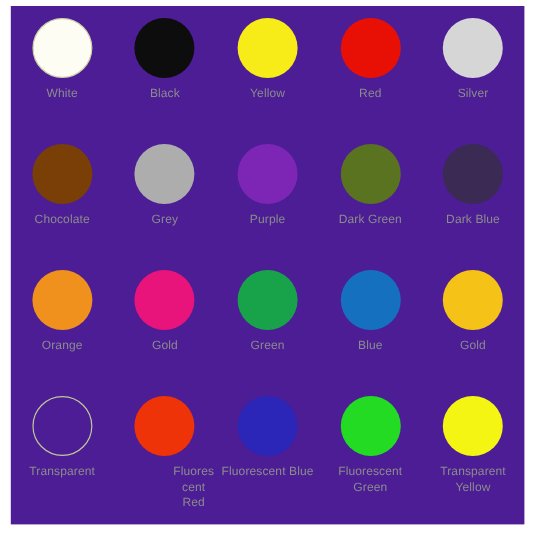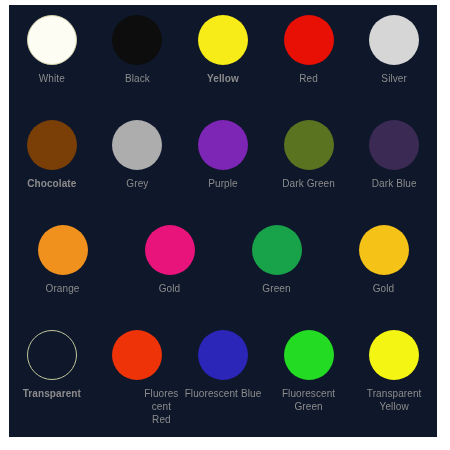--- a/index.html
+++ b/index.html
@@ -57,47 +57,47 @@
     color: #8c8c8c;
     text-align: center;
     letter-spacing: 0.1px;
     max-width: 84px;
     word-wrap: break-word;
   }
 </style>
 </head>
 <body style="background: rgb(255, 255, 255);">
 
-<div id="swatch-board" style="background: #0f172a;">
+<div id="swatch-board" style="background: #4c1d95;">
     <div class="swatch-row">
       <div class="swatch-cell">
         <div class="swatch-dot" style="background: rgb(253, 253, 243); border: 1px solid rgb(207, 207, 168);"></div>
         <div class="swatch-label" style="color: rgb(140, 140, 140);">White</div>
       </div>
       <div class="swatch-cell">
         <div class="swatch-dot" style="background: rgb(13, 13, 13); border: 0px solid rgb(13, 13, 13);"></div>
         <div class="swatch-label" style="color: rgb(140, 140, 140);">Black</div>
       </div>
       <div class="swatch-cell">
         <div class="swatch-dot" style="background: rgb(247, 235, 24); border: 0px solid rgb(247, 235, 24);"></div>
-        <div class="swatch-label" style="color: rgb(140, 140, 140); font-weight: bold;">Yellow</div>
+        <div class="swatch-label" style="color: rgb(140, 140, 140);">Yellow</div>
       </div>
       <div class="swatch-cell">
         <div class="swatch-dot" style="background: rgb(232, 16, 5); border: 0px solid rgb(232, 16, 5);"></div>
         <div class="swatch-label" style="color: rgb(140, 140, 140);">Red</div>
       </div>
       <div class="swatch-cell">
         <div class="swatch-dot" style="background: rgb(214, 214, 214); border: 0px solid rgb(214, 214, 214);"></div>
         <div class="swatch-label" style="color: rgb(140, 140, 140);">Silver</div>
       </div>
     </div>
     <div class="swatch-row">
       <div class="swatch-cell">
         <div class="swatch-dot" style="background: rgb(122, 63, 6); border: 0px solid rgb(122, 63, 6);"></div>
-        <div class="swatch-label" style="color: rgb(140, 140, 140); font-weight: bold;">Chocolate</div>
+        <div class="swatch-label" style="color: rgb(140, 140, 140);">Chocolate</div>
       </div>
       <div class="swatch-cell">
         <div class="swatch-dot" style="background: rgb(173, 173, 173); border: 0px solid rgb(173, 173, 173);"></div>
         <div class="swatch-label" style="color: rgb(140, 140, 140);">Grey</div>
       </div>
       <div class="swatch-cell">
         <div class="swatch-dot" style="background: rgb(125, 37, 181); border: 0px solid rgb(125, 37, 181);"></div>
         <div class="swatch-label" style="color: rgb(140, 140, 140);">Purple</div>
       </div>
       <div class="swatch-cell">
@@ -116,28 +116,32 @@
       </div>
       <div class="swatch-cell">
         <div class="swatch-dot" style="background: rgb(232, 20, 123); border: 0px solid rgb(232, 20, 123);"></div>
         <div class="swatch-label" style="color: rgb(140, 140, 140);">Gold</div>
       </div>
       <div class="swatch-cell">
         <div class="swatch-dot" style="background: rgb(24, 163, 75); border: 0px solid rgb(24, 163, 75);"></div>
         <div class="swatch-label" style="color: rgb(140, 140, 140); text-align: right;">Green</div>
       </div>
       <div class="swatch-cell">
+        <div class="swatch-dot" style="background: rgb(21, 112, 192); border: 0px solid rgb(21, 112, 192);"></div>
+        <div class="swatch-label" style="color: rgb(140, 140, 140);">Blue</div>
+      </div>
+      <div class="swatch-cell">
         <div class="swatch-dot" style="background: rgb(245, 194, 23); border: 0px solid rgb(245, 194, 23);"></div>
         <div class="swatch-label" style="color: rgb(140, 140, 140);">Gold</div>
       </div>
     </div>
     <div class="swatch-row">
       <div class="swatch-cell">
         <div class="swatch-dot" style="background: transparent; border: 1px solid rgb(194, 199, 155);"></div>
-        <div class="swatch-label" style="color: rgb(140, 140, 140); font-weight: bold;">Transparent</div>
+        <div class="swatch-label" style="color: rgb(140, 140, 140);">Transparent</div>
       </div>
       <div class="swatch-cell">
         <div class="swatch-dot" style="background: rgb(238, 51, 9); border: 0px solid rgb(238, 51, 9);"></div>
         <div class="swatch-label" style="color: rgb(140, 140, 140); padding-left: 48px;">Fluorescent Red</div>
       </div>
       <div class="swatch-cell">
         <div class="swatch-dot" style="background: rgb(43, 37, 184); border: 0px solid rgb(43, 37, 184);"></div>
         <div class="swatch-label" style="color: rgb(140, 140, 140);">Fluorescent Blue</div>
       </div>
       <div class="swatch-cell">

